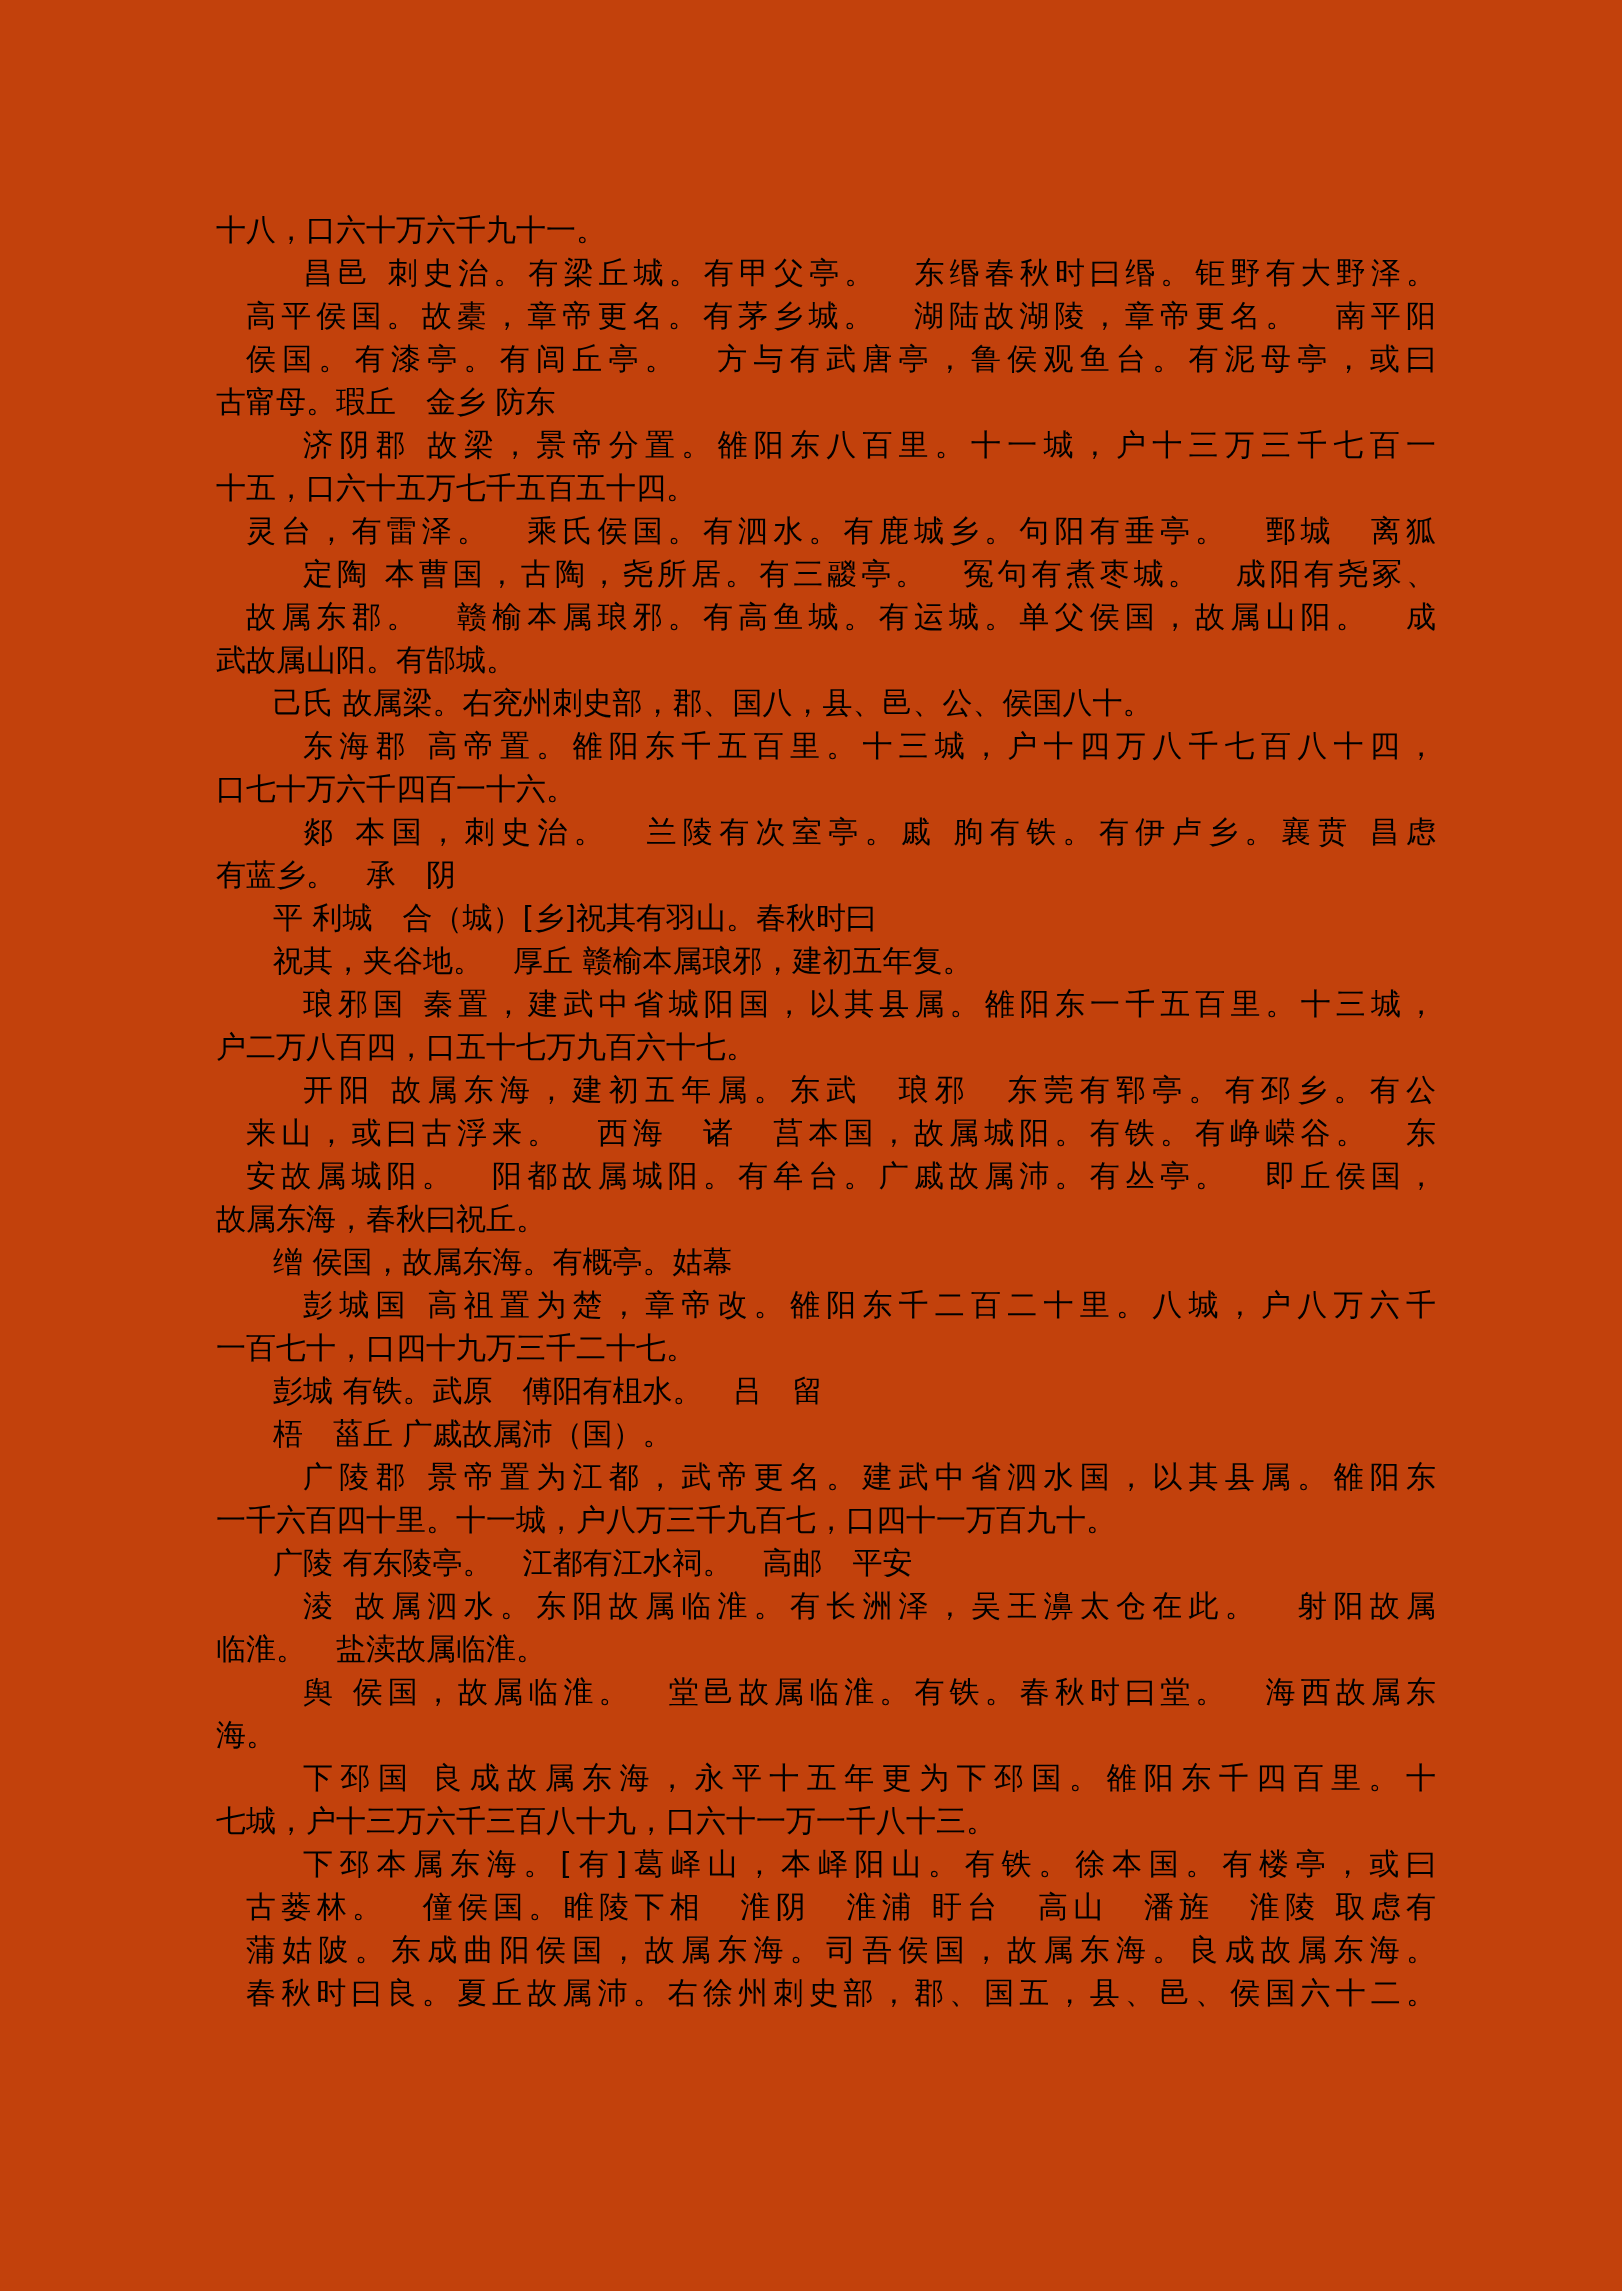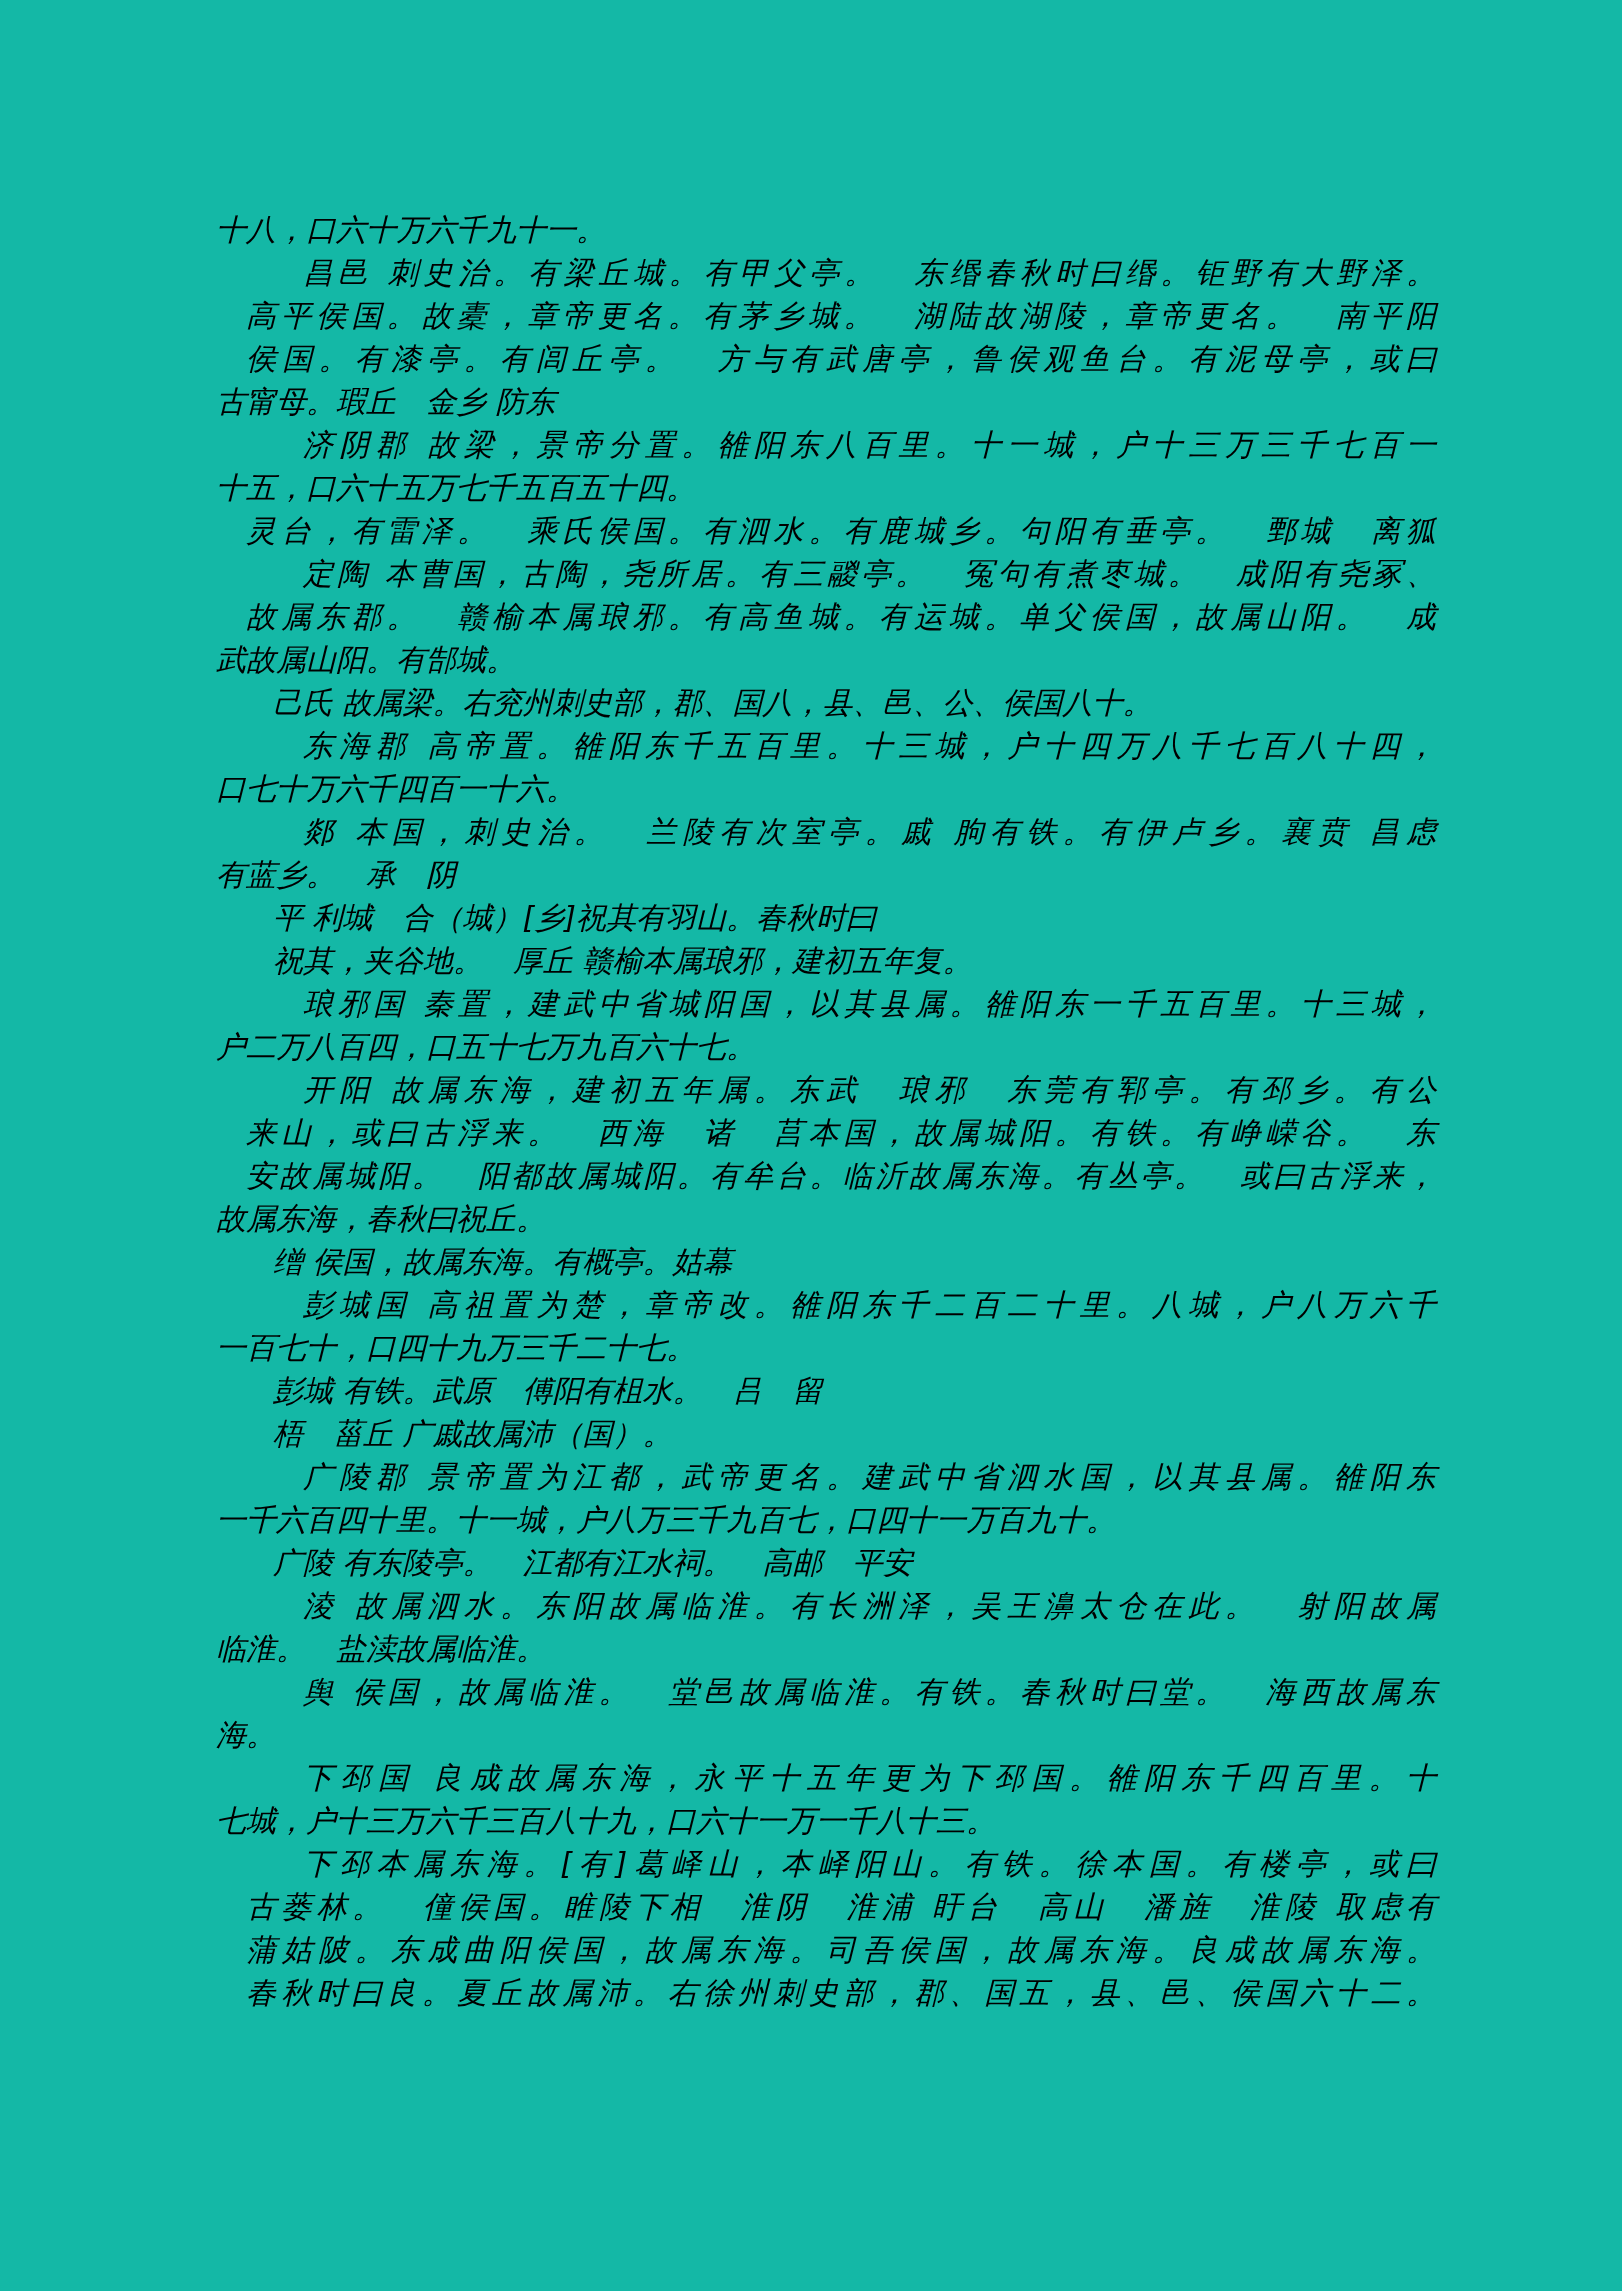--- a/index.html
+++ b/index.html
@@ -35,21 +35,21 @@
   }
   .line.fill {
     text-align: justify;
     text-align-last: justify;
     margin-left: 30px;
   }
 </style>
 </head>
 <body>
 
-<div class="page" style="background: #14b8a6; font-style: italic;">
+<div class="page" style="background: #c2410c;">
   <div class="text-block" id="text-block" style="color: rgb(0, 0, 0);">
       <div class="line">十八，口六十万六千九十一。</div>
       <div class="line indent fill">昌邑 刺史治。有梁丘城。有甲父亭。　东缗春秋时曰缗。钜野有大野泽。</div>
       <div class="line fill">高平侯国。故橐，章帝更名。有茅乡城。　湖陆故湖陵，章帝更名。　南平阳</div>
       <div class="line fill">侯国。有漆亭。有闾丘亭。　方与有武唐亭，鲁侯观鱼台。有泥母亭，或曰</div>
       <div class="line">古甯母。瑕丘　金乡 防东</div>
       <div class="line indent fill">济阴郡 故梁，景帝分置。雒阳东八百里。十一城，户十三万三千七百一</div>
       <div class="line">十五，口六十五万七千五百五十四。</div>
       <div class="line fill">灵台，有雷泽。　乘氏侯国。有泗水。有鹿城乡。句阳有垂亭。　鄄城　离狐</div>
       <div class="line indent fill">定陶 本曹国，古陶，尧所居。有三鬷亭。　冤句有煮枣城。　成阳有尧冢、</div>
@@ -59,21 +59,21 @@
       <div class="line indent fill">东海郡 高帝置。雒阳东千五百里。十三城，户十四万八千七百八十四，</div>
       <div class="line">口七十万六千四百一十六。</div>
       <div class="line indent fill">郯 本国，刺史治。　兰陵有次室亭。戚 朐有铁。有伊卢乡。襄贲 昌虑</div>
       <div class="line">有蓝乡。　承　阴</div>
       <div class="line indent">平 利城　合（城）[乡]祝其有羽山。春秋时曰</div>
       <div class="line indent">祝其，夹谷地。　厚丘 赣榆本属琅邪，建初五年复。</div>
       <div class="line indent fill">琅邪国 秦置，建武中省城阳国，以其县属。雒阳东一千五百里。十三城，</div>
       <div class="line">户二万八百四，口五十七万九百六十七。</div>
       <div class="line indent fill">开阳 故属东海，建初五年属。东武　琅邪　东莞有郓亭。有邳乡。有公</div>
       <div class="line fill">来山，或曰古浮来。　西海　诸　莒本国，故属城阳。有铁。有峥嵘谷。　东</div>
-      <div class="line fill">安故属城阳。　阳都故属城阳。有牟台。临沂故属东海。有丛亭。　或曰古浮来，</div>
+      <div class="line fill">安故属城阳。　阳都故属城阳。有牟台。广戚故属沛。有丛亭。　即丘侯国，</div>
       <div class="line">故属东海，春秋曰祝丘。</div>
       <div class="line indent">缯 侯国，故属东海。有概亭。姑幕</div>
       <div class="line indent fill">彭城国 高祖置为楚，章帝改。雒阳东千二百二十里。八城，户八万六千</div>
       <div class="line">一百七十，口四十九万三千二十七。</div>
       <div class="line indent">彭城 有铁。武原　傅阳有柤水。　吕　留</div>
       <div class="line indent">梧　菑丘 广戚故属沛（国）。</div>
       <div class="line indent fill">广陵郡 景帝置为江都，武帝更名。建武中省泗水国，以其县属。雒阳东</div>
       <div class="line">一千六百四十里。十一城，户八万三千九百七，口四十一万百九十。</div>
       <div class="line indent">广陵 有东陵亭。　江都有江水祠。　高邮　平安</div>
       <div class="line indent fill">淩 故属泗水。东阳故属临淮。有长洲泽，吴王濞太仓在此。　射阳故属</div>

